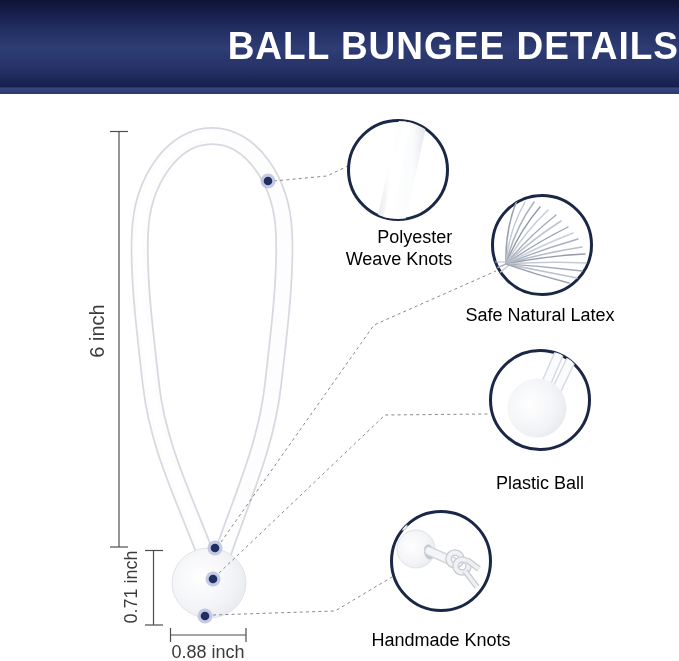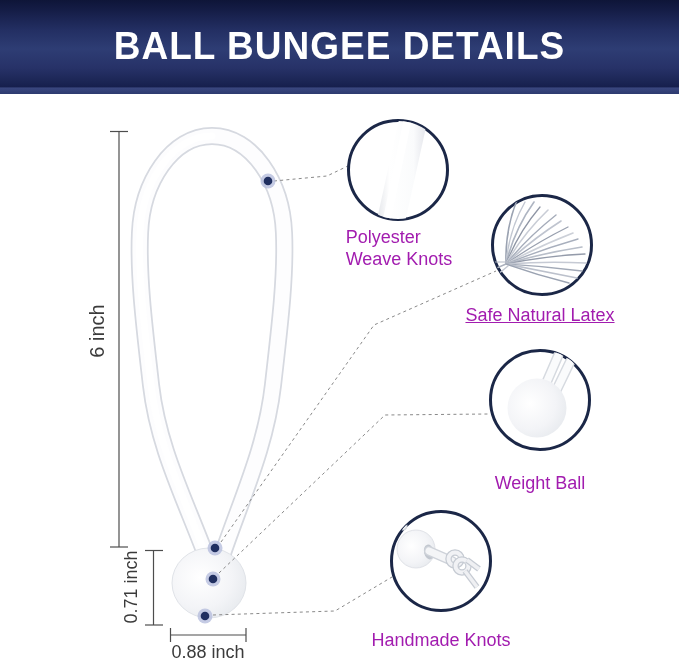--- a/index.html
+++ b/index.html
@@ -3,35 +3,35 @@
 <meta charset="utf-8">
 <style>
   html,body{margin:0;padding:0;background:#ffffff;}
   #stage{
     position:relative;width:679px;height:661px;overflow:hidden;
     background:#ffffff;font-family:"Liberation Sans",sans-serif;
   }
   
   .banner{
     position:absolute;left:0;top:0;width:679px;height:94px;
-    display:flex;align-items:center;justify-content:center;
+    display:flex;align-items:center;justify-content:flex-end;
     background:linear-gradient(180deg,
       #0e1538 0%,#141c45 10%,#232f63 32%,#2e3d74 52%,
       #273268 72%,#1b2554 87%,#161f4d 92.5%,
       #3a477f 93.5%,#2d3a6f 100%);
   }
   .banner-title{
     color:#ffffff;font-size:37px;font-weight:700;letter-spacing:1px;
     transform:scaleY(1.04);white-space:nowrap;
   }
   
   .callout-label{
     position:absolute;transform:translate(-50%,-50%);
-    color:#a21caf;font-size:18px;font-weight:500;line-height:22px;
-    text-align:left;white-space:nowrap;
+    color:#000000;font-size:18px;font-weight:500;line-height:22px;
+    text-align:right;white-space:nowrap;
   }
   
   .dim-label{
     position:absolute;transform:translate(-50%,-50%);
     color:#3b3b3b;font-size:18px;font-weight:400;white-space:nowrap;
   }
   .dim-label.vertical{transform:translate(-50%,-50%) rotate(-90deg);}
   .dim-label.big{font-size:20px;}
   svg{position:absolute;left:0;top:0;}
 </style>
@@ -189,26 +189,26 @@
         <line x1="467" y1="560" x2="479" y2="569" stroke="#eff0f3" stroke-width="3.5"></line>
       </g>
     </g>
   </svg>
 
   <div class="callout-label" style="left:399px;top:248px;">
     <div>Polyester</div>
     <div>Weave Knots</div>
   </div>
 
-  <div class="callout-label" style="left:540px;top:315px;text-decoration:underline;">
+  <div class="callout-label" style="left:540px;top:315px;">
     <div>Safe Natural Latex</div>
   </div>
 
   <div class="callout-label" style="left:540px;top:483px;">
-    <div>Weight Ball</div>
+    <div>Plastic Ball</div>
   </div>
 
   <div class="callout-label" style="left:441px;top:640px;">
     <div>Handmade Knots</div>
   </div>
 
   <div class="dim-label vertical big" style="left:97px;top:331px;">6 inch</div>
   <div class="dim-label vertical" style="left:131px;top:587px;">0.71 inch</div>
   <div class="dim-label" style="left:208px;top:652px;text-align:center;">0.88 inch</div>
 

